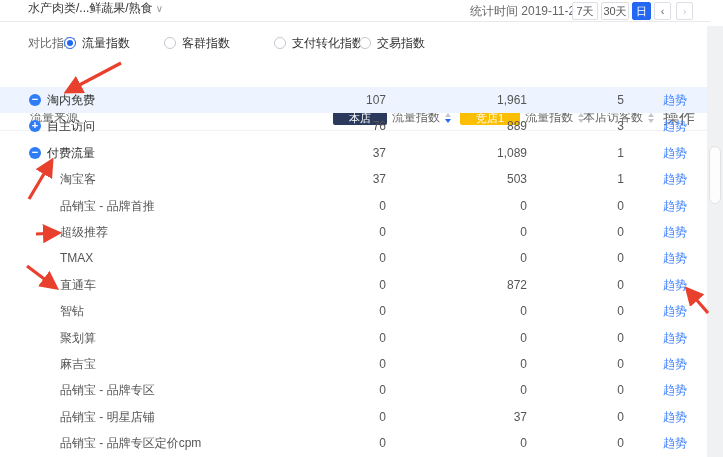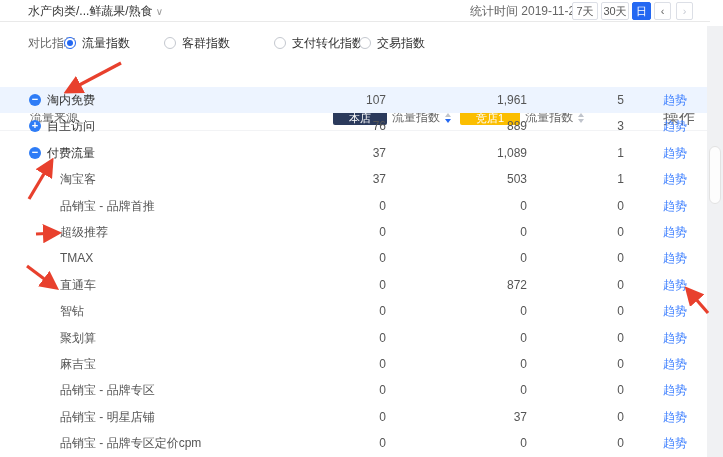--- a/index.html
+++ b/index.html
@@ -2,21 +2,21 @@
 <html><head>
 <meta charset="utf-8">
 <style>
   * { margin:0; padding:0; box-sizing:border-box; }
   html,body { width:723px; height:457px; overflow:hidden; background:#fff;
     font-family:"Liberation Sans","DejaVu Sans",sans-serif; }
   .stage { position:relative; width:723px; height:457px; background:#fff; }
 
   
   .topbar { position:absolute; top:0; left:0; width:710px; height:22px; background:#fff; border-bottom:1px solid #e9e9e9; }
-  .crumb { position:absolute; left:28px; top:0; height:22px; line-height:22px; font-size:12px; color:#333; cursor:pointer; }
+  .crumb { position:absolute; left:28px; top:0; height:22px; line-height:17px; font-size:12px; color:#333; cursor:pointer; }
   .crumb .caret { color:#999; font-size:10px; margin-left:3px; }
   .stat-time { position:absolute; left:470px; top:0; height:22px; line-height:22px; font-size:12px; color:#666; }
   .tb-btn { position:absolute; top:2px; height:18px; line-height:16px; border:1px solid #dcdfe6; border-radius:2px;
     font-size:11px; color:#555; text-align:center; background:#fff; cursor:pointer; }
   .tb-7d  { left:572px; width:26px; }
   .tb-30d { left:601px; width:28px; }
   .tb-day { left:632px; width:19px; background:#2468F2; border-color:#2468F2; color:#fff; }
   .tb-prev{ left:654px; width:17px; color:#666; }
   .tb-next{ left:676px; width:17px; color:#c8ccd4; }
 
@@ -113,20 +113,27 @@
         </span>
     </div>
     <div class="h-group g2">
       <span class="badge badge-comp">竞店1</span>
       <span class="h-txt">流量指数</span>
       <span class="sorter">
           <i class="car-up"></i>
           <i class="car-down"></i>
         </span>
     </div>
+    <div class="h-group g3">
+      <span class="h-txt">本店访客数</span>
+      <span class="sorter">
+          <i class="car-up"></i>
+          <i class="car-down"></i>
+        </span>
+    </div>
     <span class="h-op">操作</span>
   </div>
 
   <div class="tbody">
 
     <div class="trow lvl0 hl">
       <span class="expander">−</span>
       <span class="rname">淘内免费</span>
       <span class="cell c1">107</span>
       <span class="cell c2">1,961</span>

